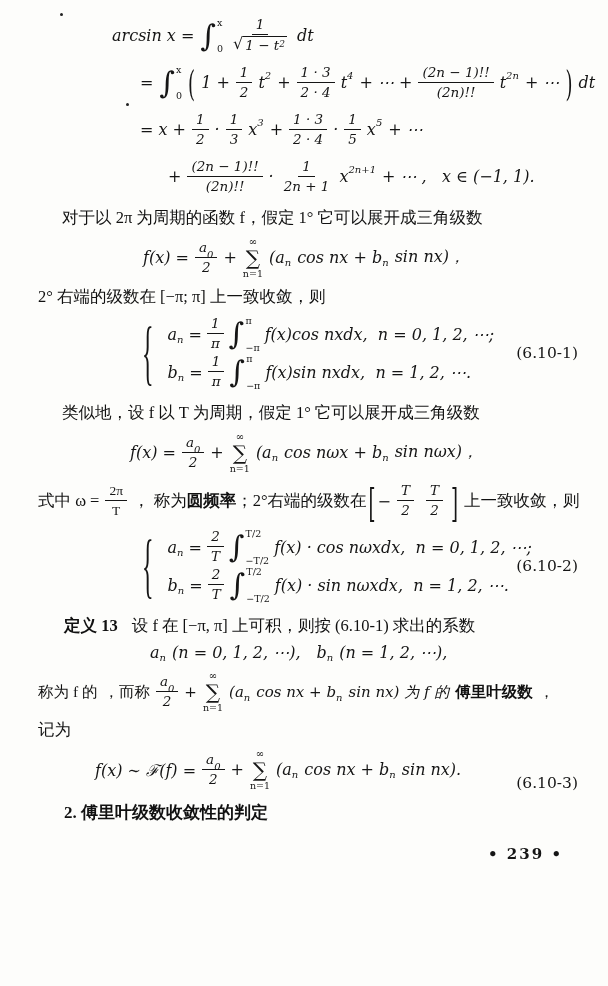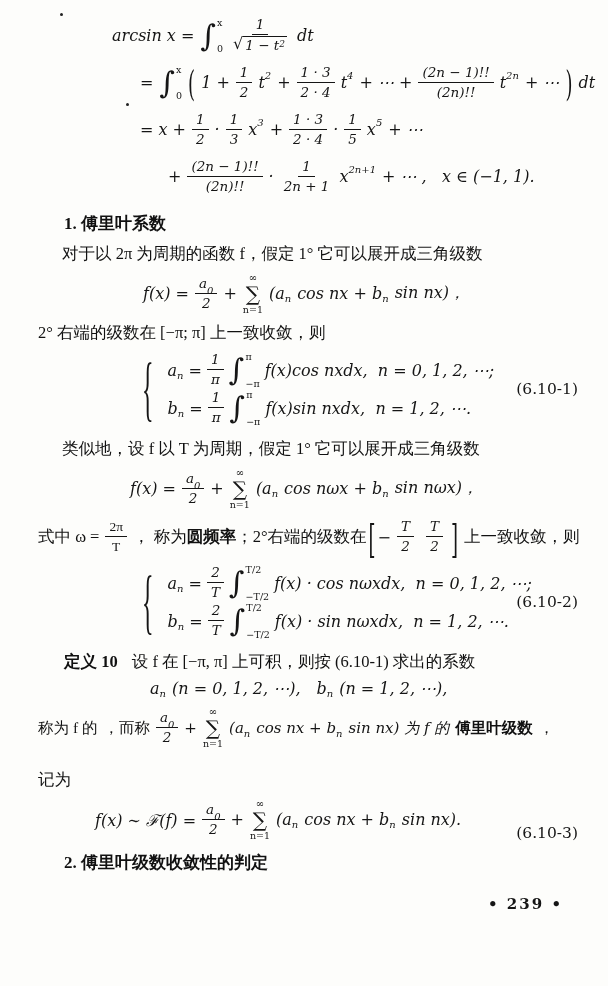--- a/index.html
+++ b/index.html
@@ -176,21 +176,20 @@
         <span class="mden">2n + 1</span>
       </span>
       <span class="mvar">
         <span>x</span>
           <sup>2n+1</sup>
       </span>
       <span class="mt">+ ⋯ ,   x ∈ (−1, 1).</span>
     </div>
   </div>
 
-  <div class="cn h-sub">1. 傅里叶系数</div>
   <p class="cn para">对于以 2π 为周期的函数 f，假定 1° 它可以展开成三角级数</p>
 
   <div class="mline fs-center">
     <span class="mt">f(x) =</span>
     <span class="mfrac">
       <span class="mnum">
           <span class="mvar">
             <span>a</span>
             <sub>0</sub>
           </span>
@@ -353,21 +352,21 @@
             <span>−T/2</span>
           </span>
         </span>
         <span class="mt">f(x) · sin nωxdx,  n = 1, 2, ⋯.</span>
       </div>
     </div>
     <span class="eqno">(6.10-2)</span>
   </div>
 
   <p class="cn" style="margin:10px 0 0 64px;line-height:24px">
-    <b>定义 10</b>
+    <b>定义 13</b>
     <span style="margin-left:10px">设 f 在 [−π, π] 上可积，则按 (6.10-1) 求出的系数</span>
   </p>
 
   <div class="mline" style="margin-left:150px;height:24px;margin-top:2px">
     <span class="mvar">
         <span>a</span>
         <sub>n</sub>
       </span>
     <span class="mt">(n = 0, 1, 2, ⋯),</span>
     <span class="mvar" style="margin-left:10px">
@@ -401,21 +400,21 @@
       </span>
     <span class="mvar">
         <span>cos nx + b</span>
         <sub>n</sub>
       </span>
     <span class="mt">sin nx) 为 f 的</span>
     <b class="cn">傅里叶级数</b>
     <span class="cn">，</span>
   </div>
 
-  <p class="cn para-flush" style="margin-top:16px">记为</p>
+  <p class="cn para-flush" style="margin-top:2px">记为</p>
 
   <div class="mline fs3-row">
     <span class="mt">f(x) ∼ ℱ(f) =</span>
     <span class="mfrac">
       <span class="mnum">
           <span class="mvar">
             <span>a</span>
             <sub>0</sub>
           </span>
         </span>

